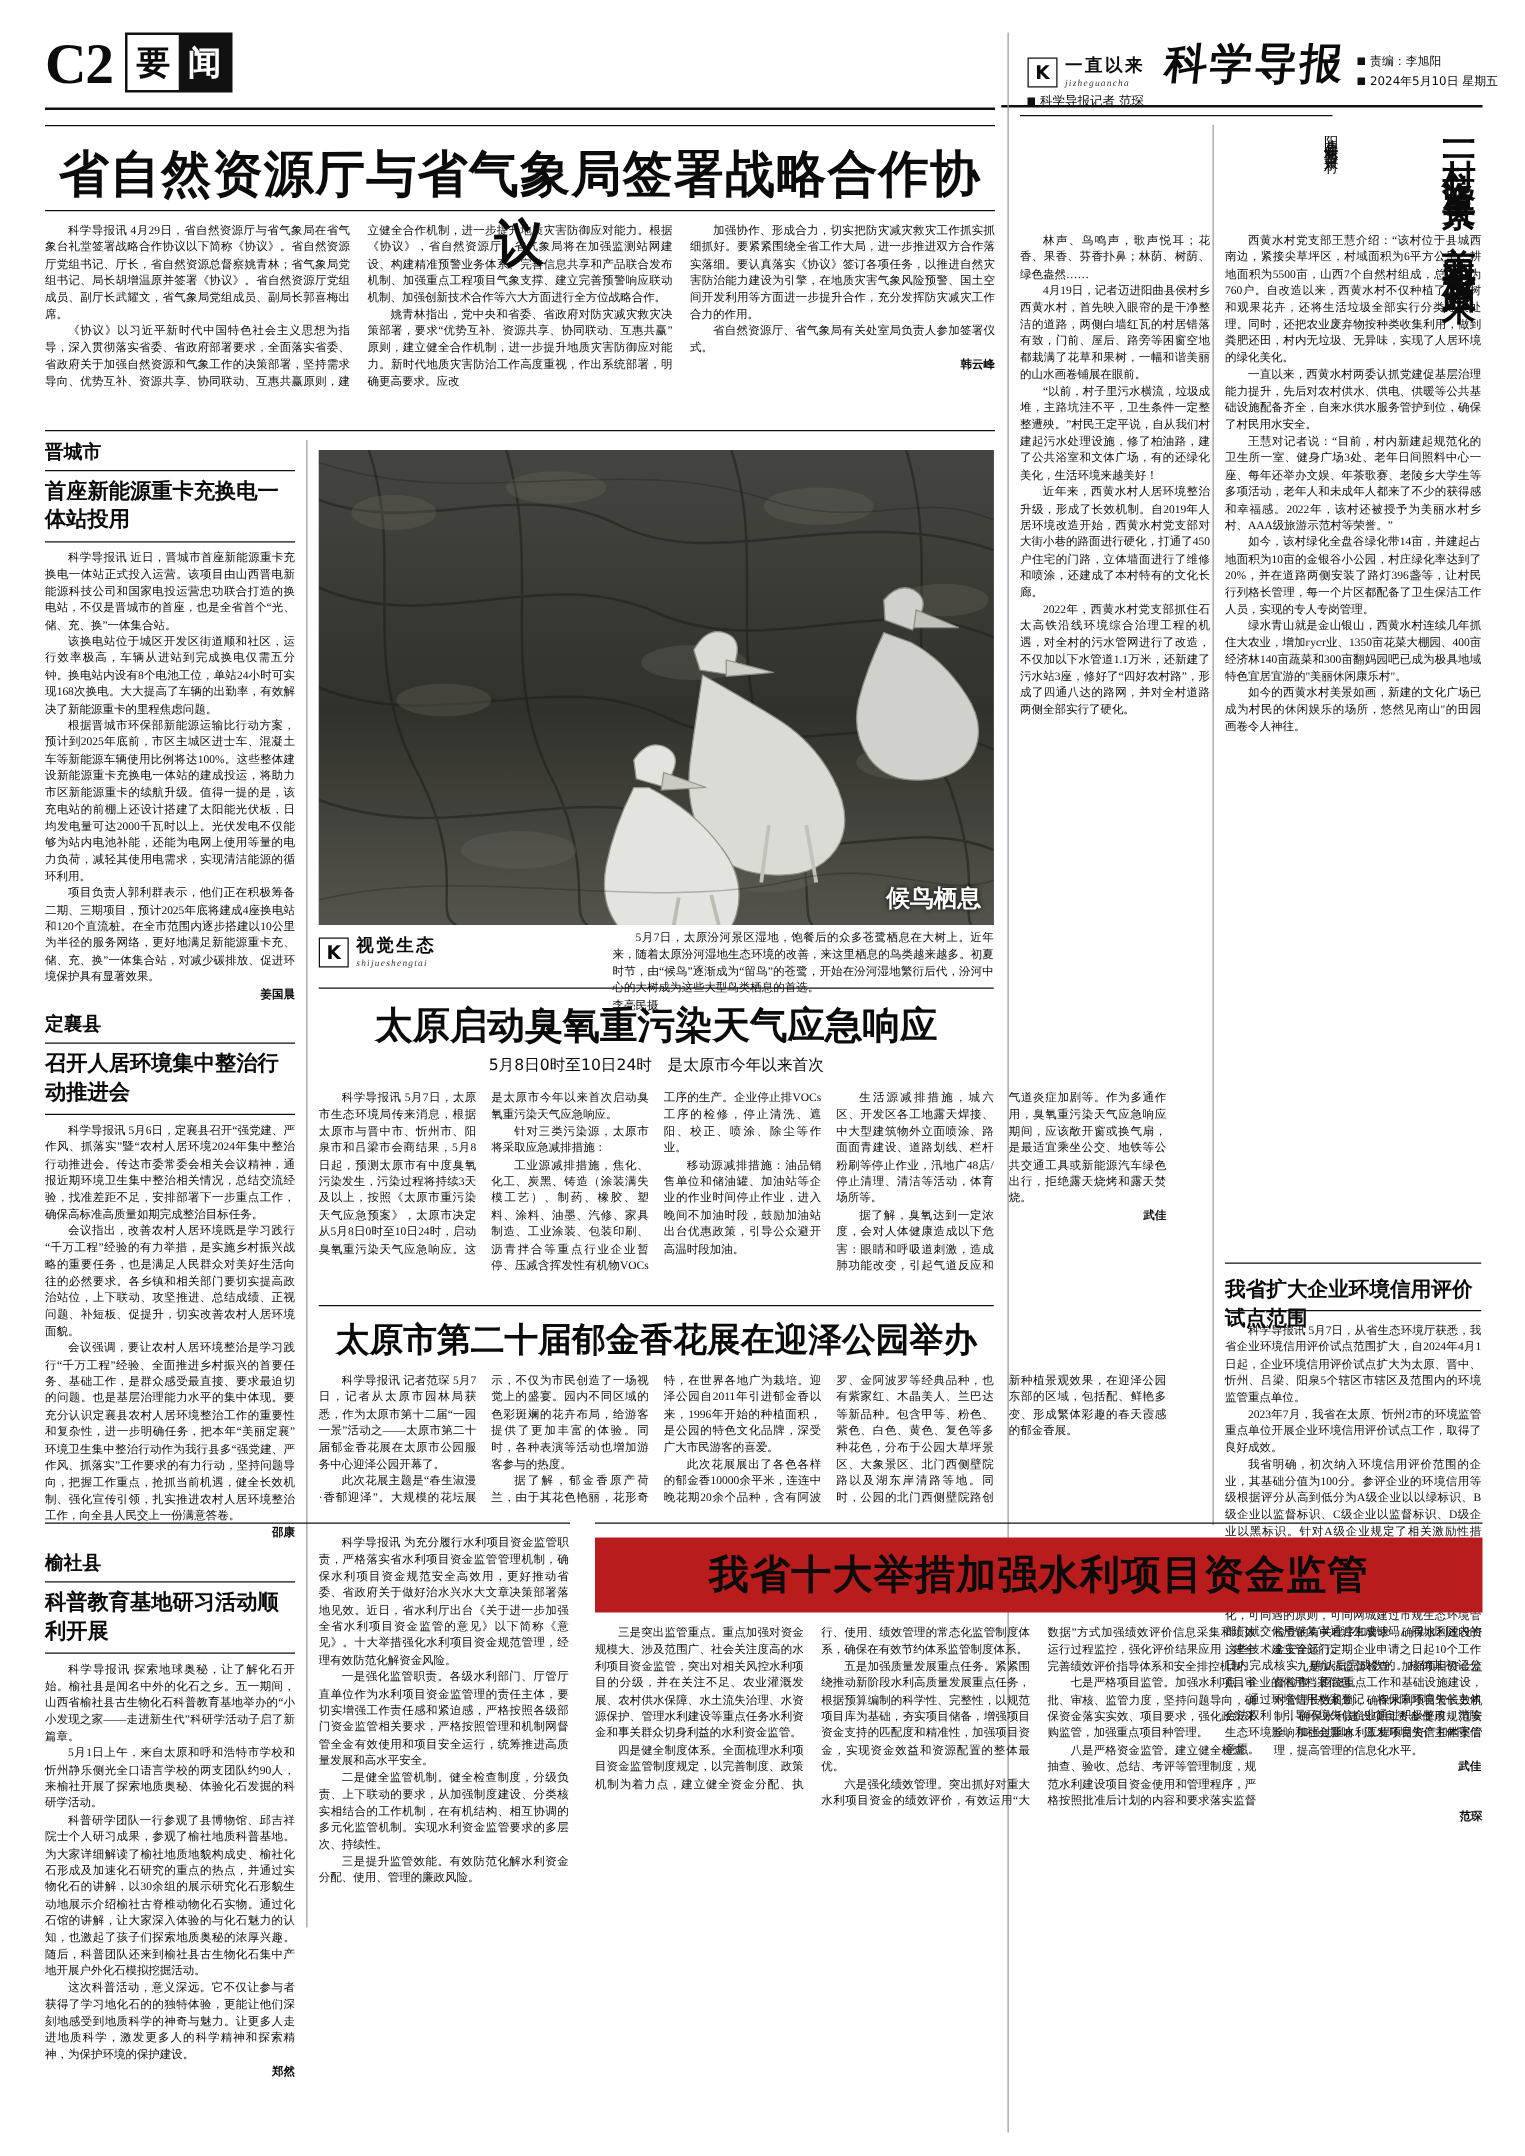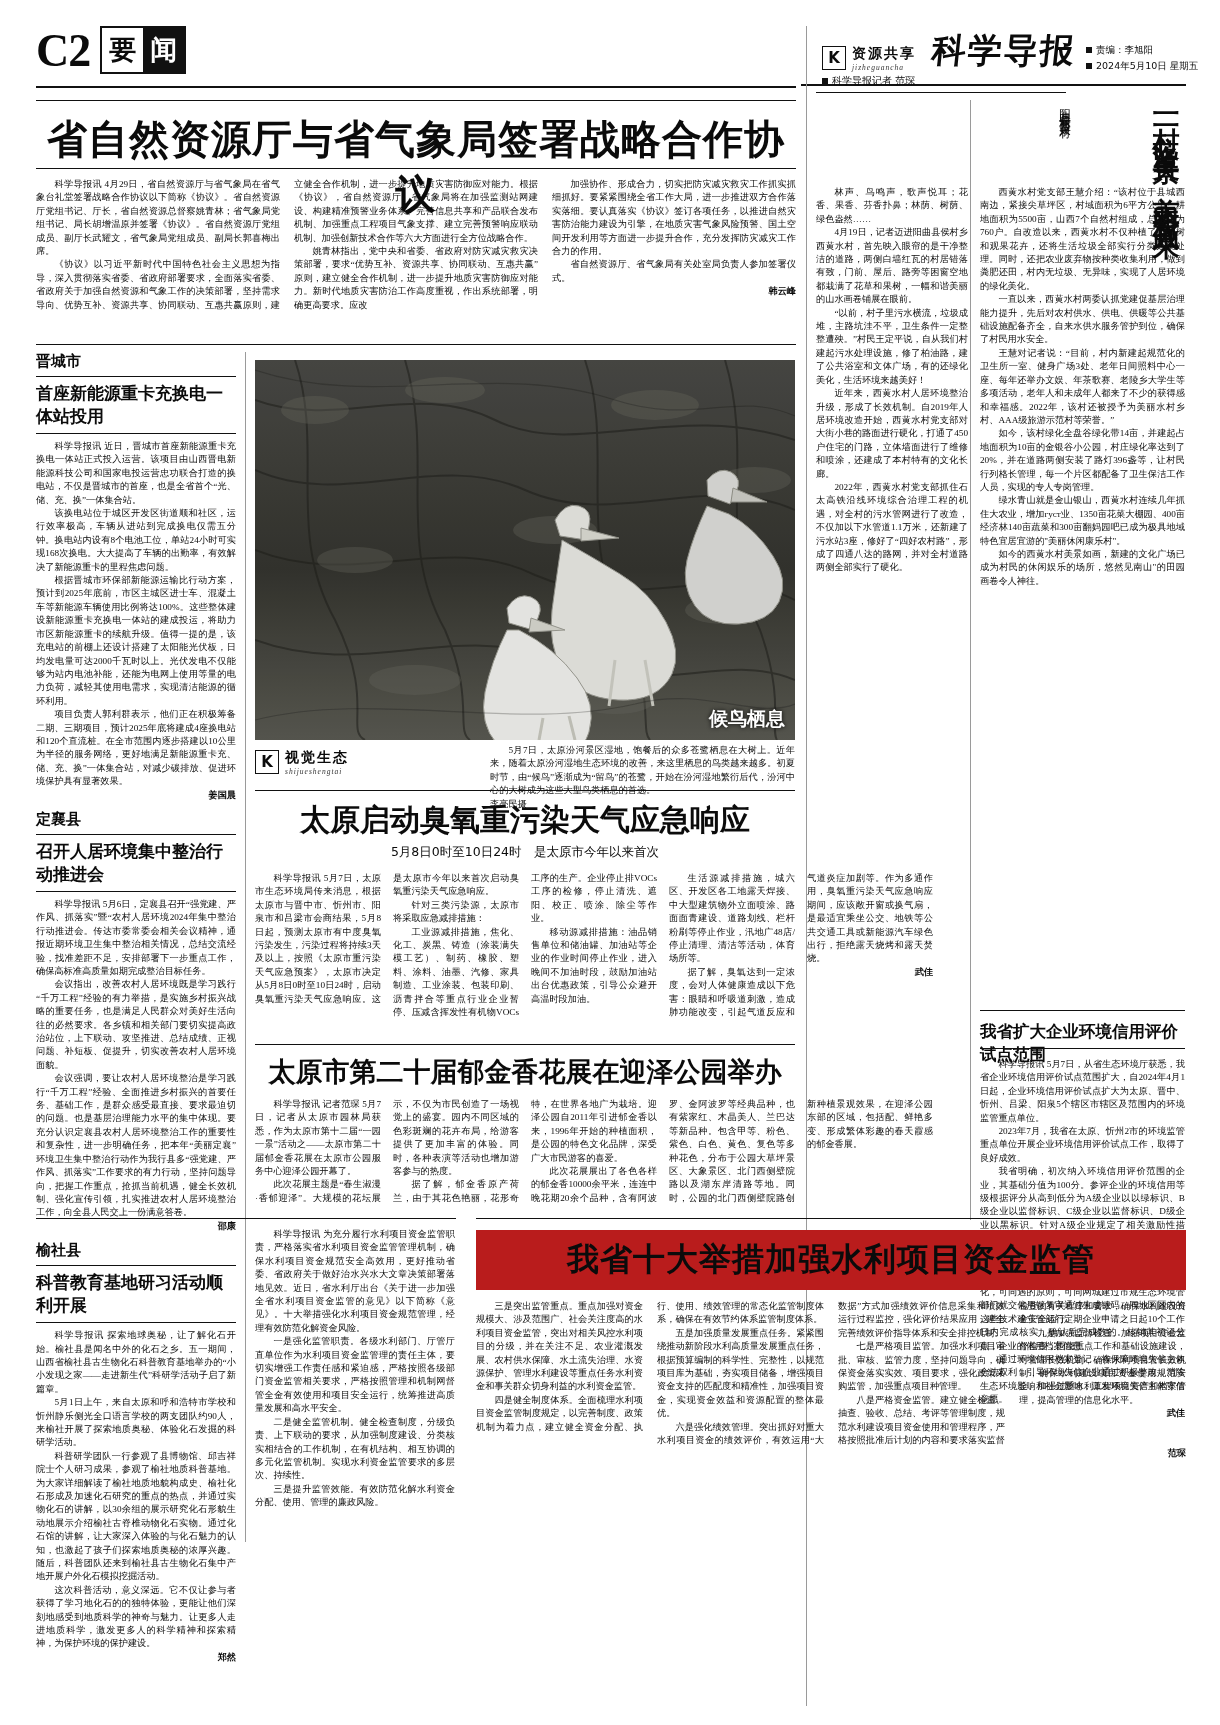--- a/index.html
+++ b/index.html
@@ -293,21 +293,21 @@
   <div class="ctr2-body">
     <p>科学导报讯 记者范琛 5月7日，记者从太原市园林局获悉，作为太原市第十二届“一园一景”活动之——太原市第二十届郁金香花展在太原市公园服务中心迎泽公园开幕了。</p>
     <p>此次花展主题是“春生淑漫·香郁迎泽”。大规模的花坛展示，不仅为市民创造了一场视觉上的盛宴。园内不同区域的色彩斑斓的花卉布局，给游客提供了更加丰富的体验。同时，各种表演等活动也增加游客参与的热度。</p>
     <p>据了解，郁金香原产荷兰，由于其花色艳丽，花形奇特，在世界各地广为栽培。迎泽公园自2011年引进郁金香以来，1996年开始的种植面积，是公园的特色文化品牌，深受广大市民游客的喜爱。</p>
     <p>此次花展展出了各色各样的郁金香10000余平米，连连中晚花期20余个品种，含有阿波罗、金阿波罗等经典品种，也有紫家红、木晶美人、兰巴达等新品种。包含甲等、粉色、紫色、白色、黄色、复色等多种花色，分布于公园大草坪景区、大象景区、北门西侧壁院路以及湖东岸清路等地。同时，公园的北门西侧壁院路创新种植景观效果，在迎泽公园东部的区域，包括配、鲜艳多变、形成繁体彩趣的春天霞感的郁金香展。</p>
   </div>
 
   <div class="rc-badge">
     <div class="logo-k">K</div>
     <div class="logo-txt">
-      <b>资源共享</b>
+      <b>一直以来</b>
       <i>jizheguancha</i>
     </div>
   </div>
   <div class="rc-line1">
     <span class="sq" style="display:inline-block;width:6px;height:6px;background:#111;margin-right:4px;"></span><span>科学导报记者 范琛</span>
   </div>
   <div class="rc-rule"></div>
 
   <div class="vtitle">
     <div class="vt-main">一村一落皆美景　美丽乡村入画来</div>

